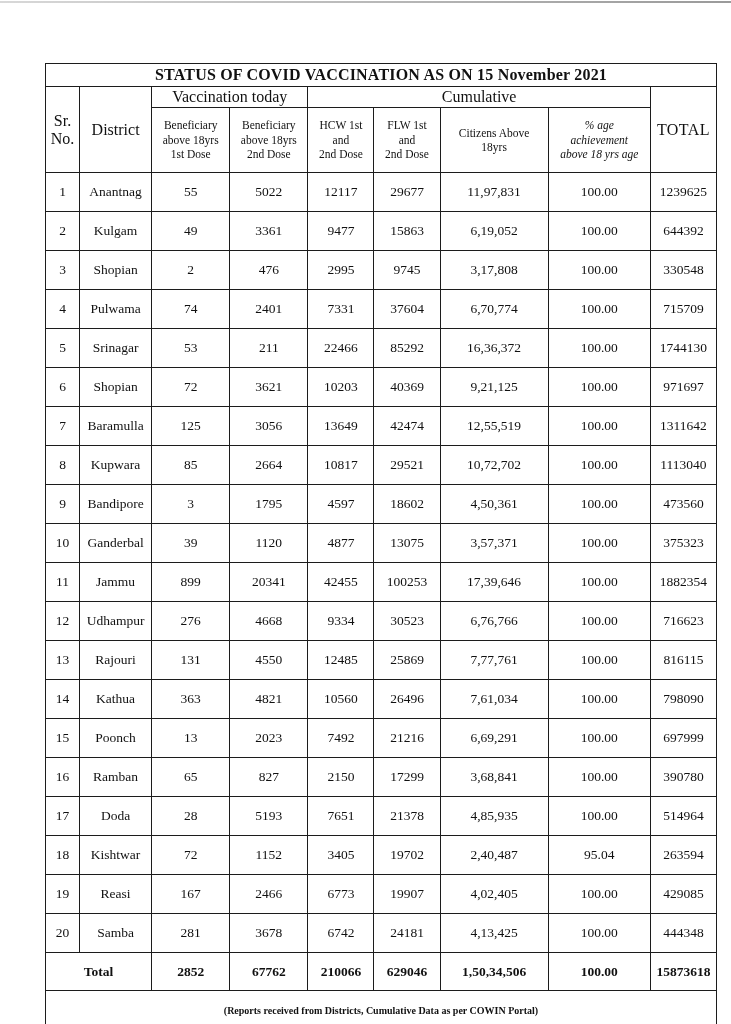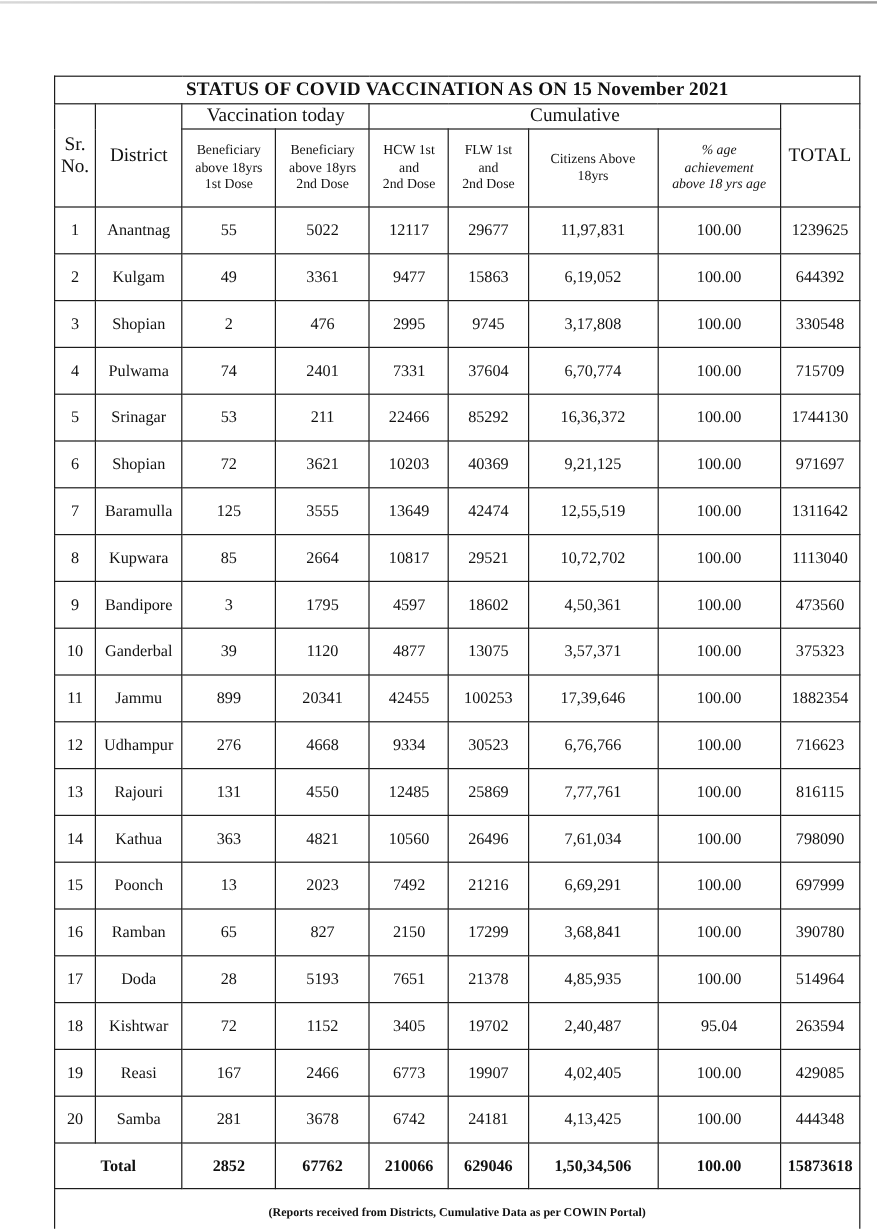--- a/index.html
+++ b/index.html
@@ -200,21 +200,21 @@
         <td class="cell-num">10203</td>
         <td class="cell-num">40369</td>
         <td class="cell-num">9,21,125</td>
         <td class="cell-num">100.00</td>
         <td class="cell-total">971697</td>
       </tr>
       <tr class="data-row">
         <td class="cell-sr">7</td>
         <td class="cell-district">Baramulla</td>
         <td class="cell-num">125</td>
-        <td class="cell-num">3555</td>
+        <td class="cell-num">3056</td>
         <td class="cell-num">13649</td>
         <td class="cell-num">42474</td>
         <td class="cell-num">12,55,519</td>
         <td class="cell-num">100.00</td>
         <td class="cell-total">1311642</td>
       </tr>
       <tr class="data-row">
         <td class="cell-sr">8</td>
         <td class="cell-district">Kupwara</td>
         <td class="cell-num">85</td>

